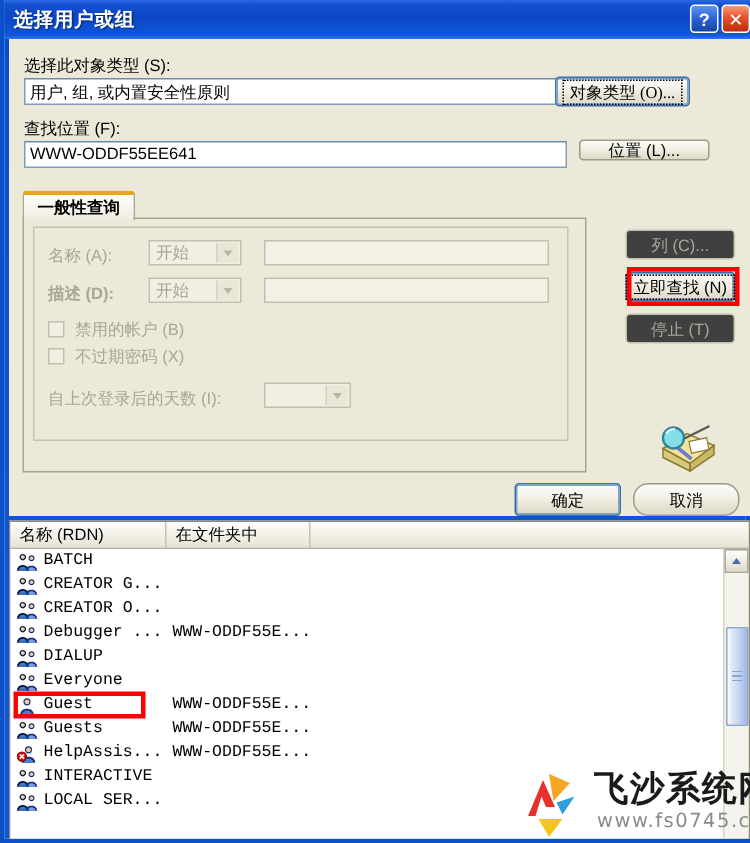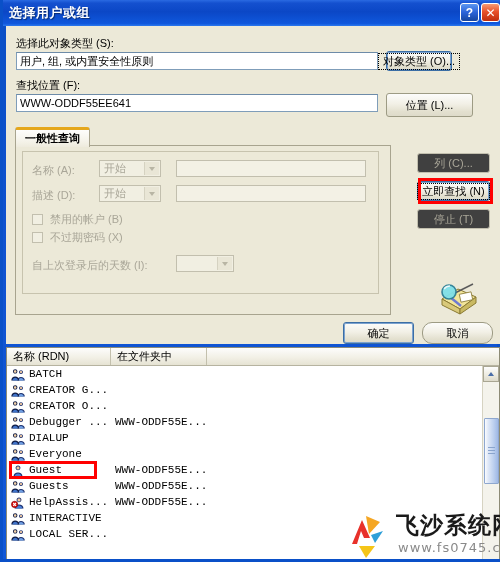--- a/index.html
+++ b/index.html
@@ -230,40 +230,40 @@
       <div class="title-btns">
         <div class="tbtn help">?</div>
         <div class="tbtn close">✕</div>
       </div>
     </div>
 
     <div class="dlg-body">
 
       <div class="label" style="position:absolute;left:10px;top:10px;">选择此对象类型 (S):</div>
       <div class="txtbox cjk" style="position:absolute;left:10px;top:26px;width:362px;height:18px;">用户, 组, 或内置安全性原则</div>
-      <div class="btn focusring" style="position:absolute;left:380px;top:25px;width:66px;height:20px;">
+      <div class="btn focusring" style="position:absolute;left:364px;top:25px;width:90px;height:20px;font-family:Liberation Serif, serif;">
         <span class="inner-dot">对象类型 (O)...</span>
       </div>
 
       <div class="label" style="position:absolute;left:10px;top:52px;">查找位置 (F):</div>
       <div class="txtbox" style="position:absolute;left:10px;top:68px;width:362px;height:18px;">WWW-ODDF55EE641</div>
-      <div class="btn" style="position:absolute;left:380px;top:67px;width:87px;height:24px;">位置 (L)...</div>
+      <div class="btn" style="position:absolute;left:380px;top:67px;width:87px;height:14px;">位置 (L)...</div>
 
       <div class="tab">一般性查询</div>
       <div class="tabpanel">
         <div class="tabpanel-inner">
 
           <div class="label disabled-text" style="position:absolute;left:9px;top:11px;">名称 (A):</div>
           <div class="combo" style="position:absolute;left:76px;top:8px;width:62px;">
             <span>开始</span>
             <span class="arrowbox"></span>
           </div>
           <div class="inputd" style="position:absolute;left:153px;top:8px;width:190px;"></div>
 
-          <div class="label disabled-text" style="position:absolute;left:9px;top:36px;">描述 (D):</div>
+          <div class="label disabled-text" style="position:absolute;left:9px;top:36px;font-weight:bold;">描述 (D):</div>
           <div class="combo" style="position:absolute;left:76px;top:33px;width:62px;">
             <span>开始</span>
             <span class="arrowbox"></span>
           </div>
           <div class="inputd" style="position:absolute;left:153px;top:33px;width:190px;"></div>
 
           <div style="position:absolute;left:9px;top:60px;">
             <span class="cb"></span>
             <span class="label disabled-text">禁用的帐户 (B)</span>
           </div>

